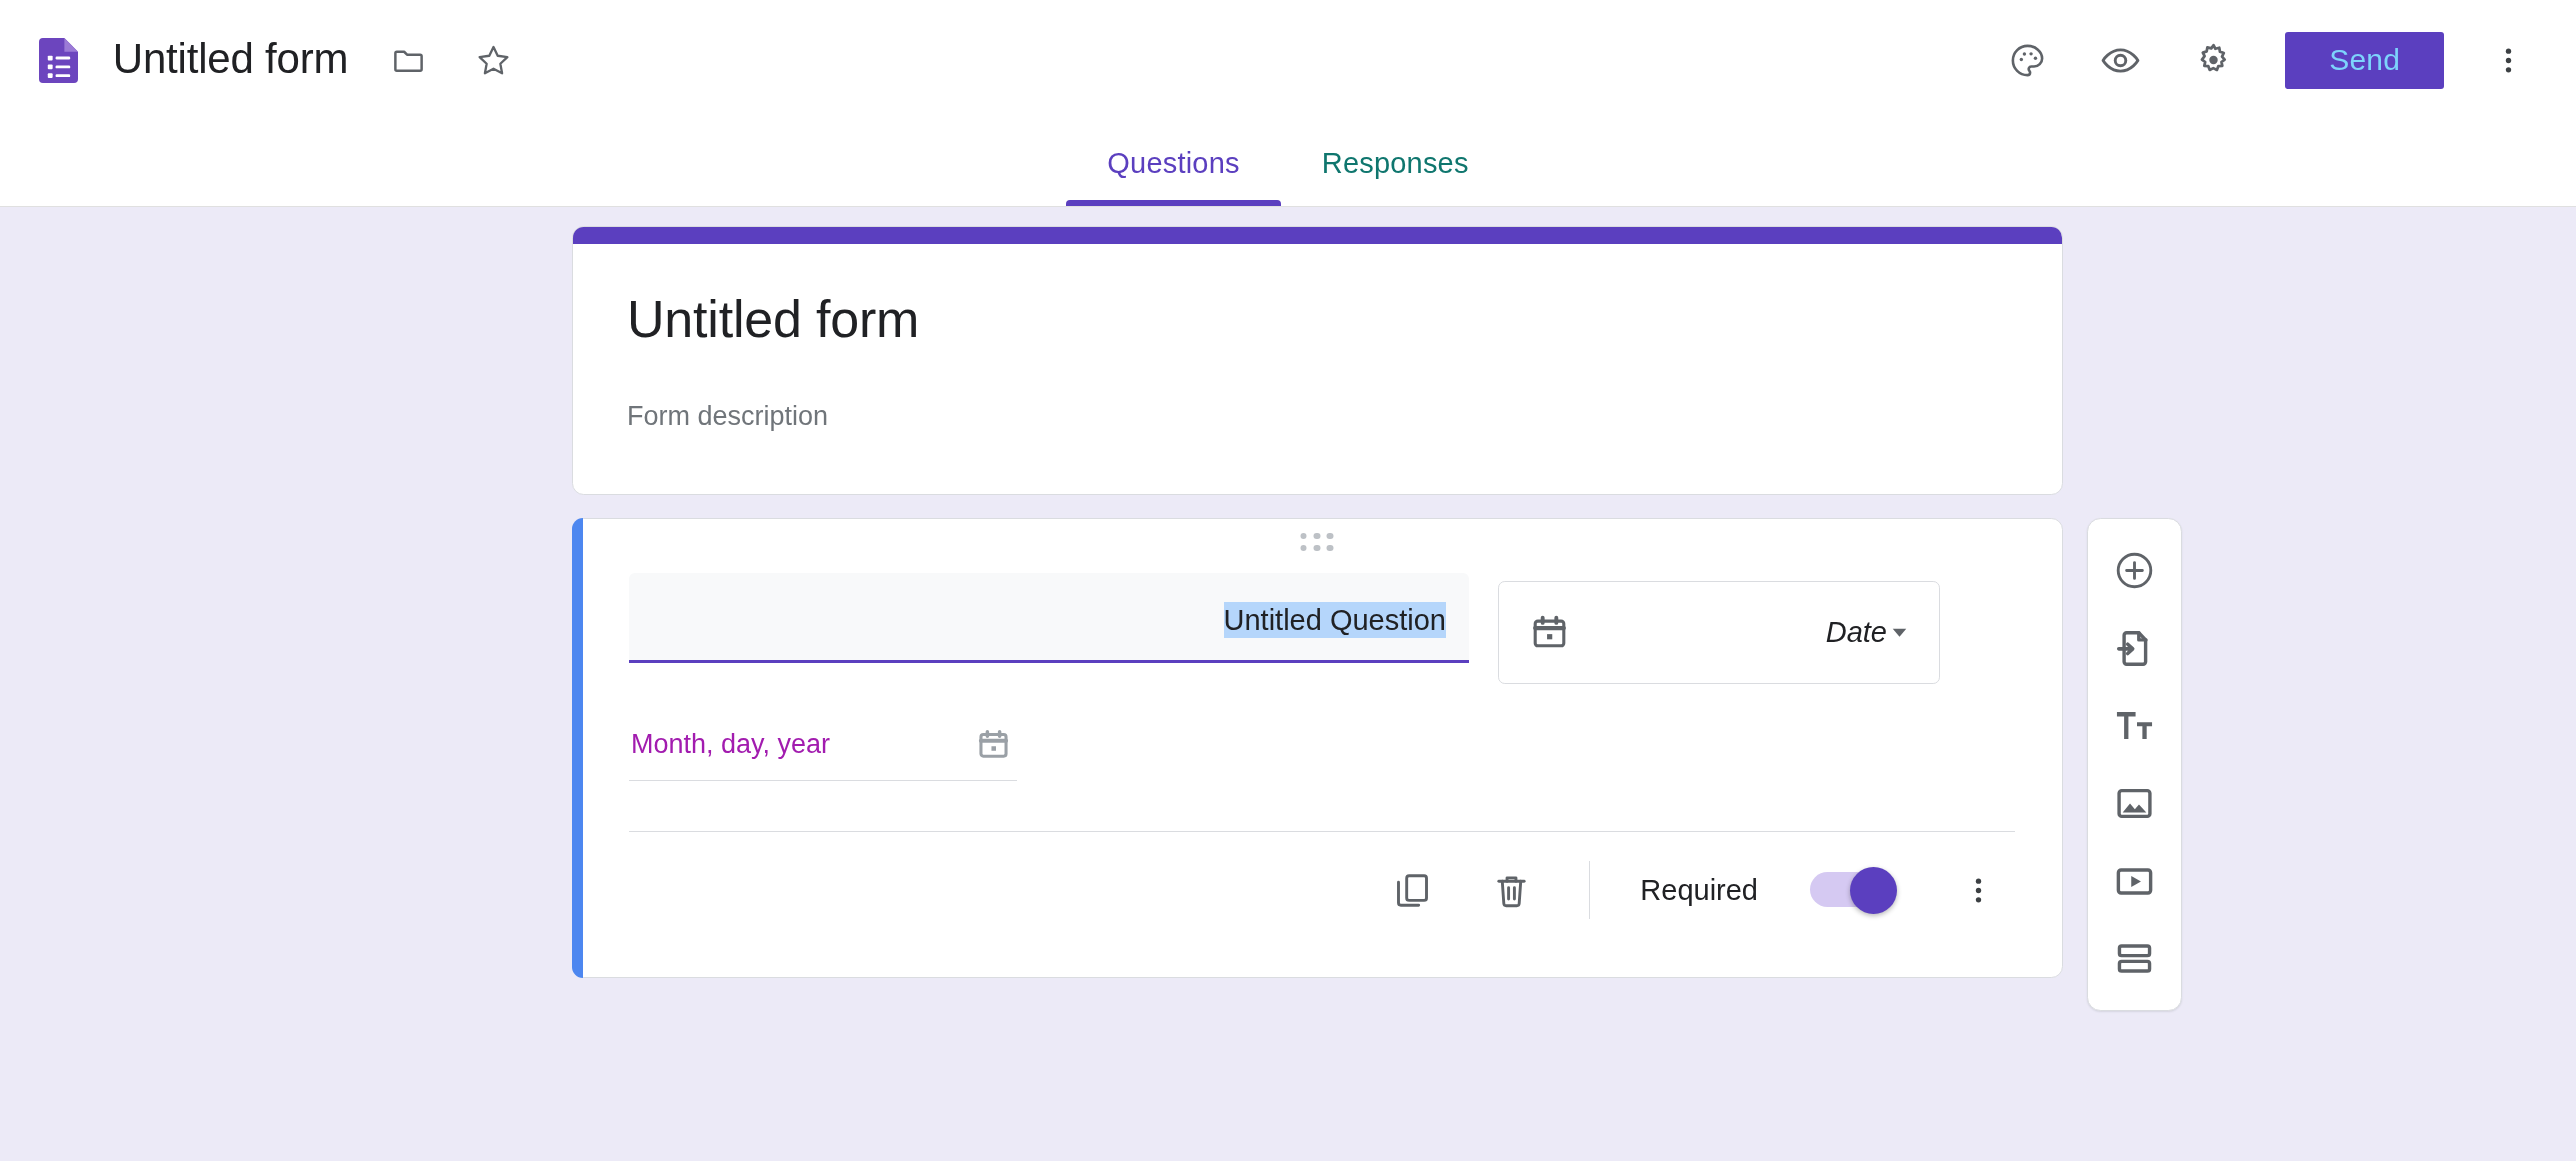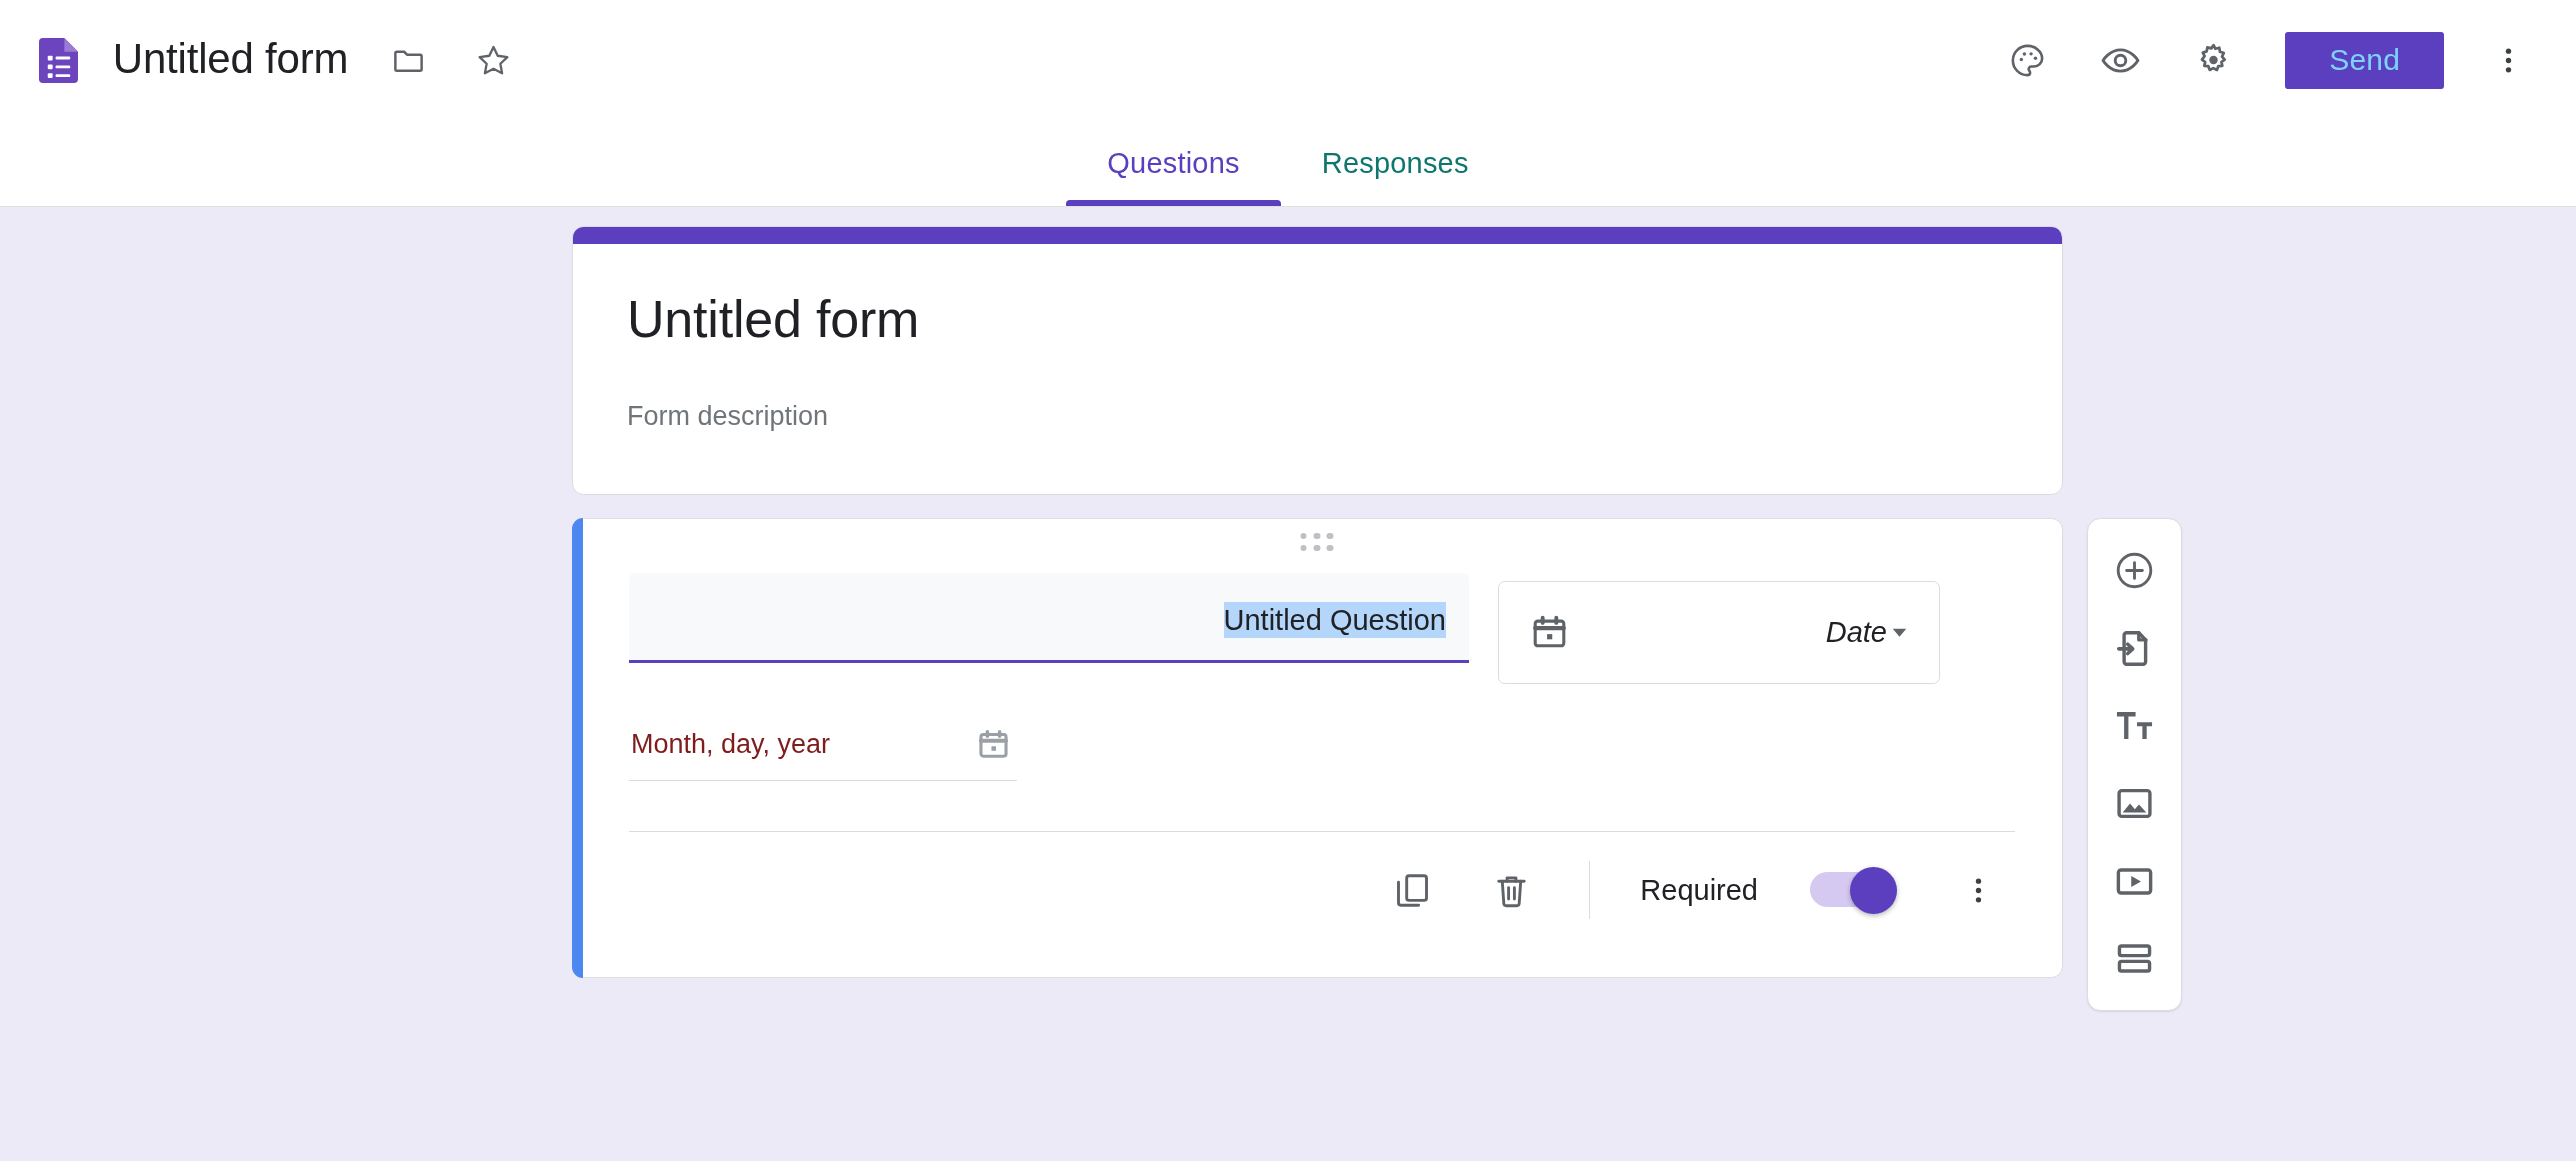--- a/index.html
+++ b/index.html
@@ -258,21 +258,21 @@
     width: 388px;
     height: 72px;
     border-bottom: 1px solid #dadce0;
     display: flex;
     align-items: center;
     justify-content: space-between;
     padding: 0 5.8px 0 1.9px;
   }
   .date-placeholder {
     font-size: 27px;
-    color: #7f1d1d;
+    color: #a21caf;
     line-height: 1;
   }
 
   .q-divider {
     margin: 50px 0 0 0;
     height: 1px;
     background: #dadce0;
   }
 
   .q-footer {

